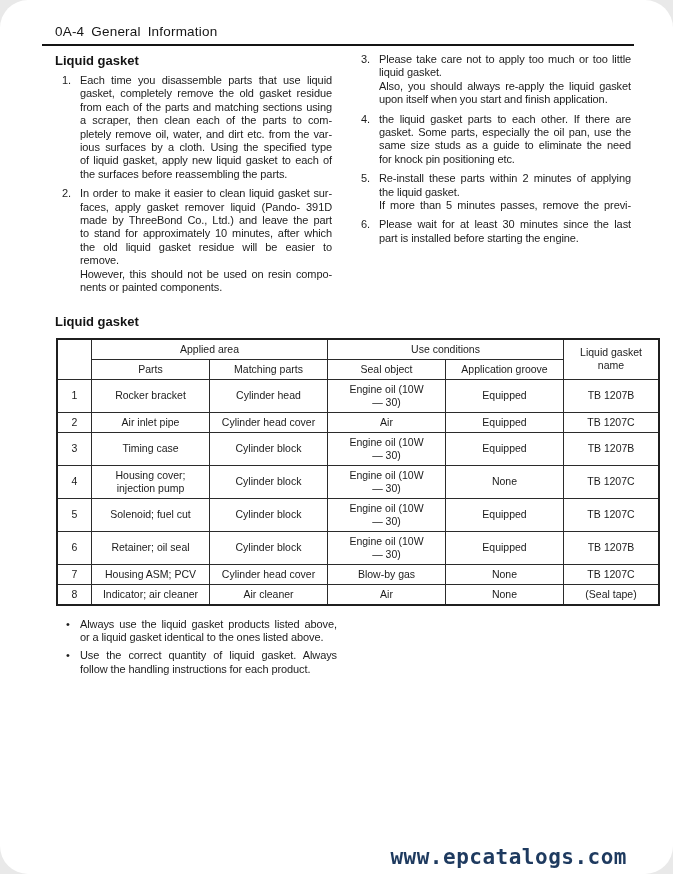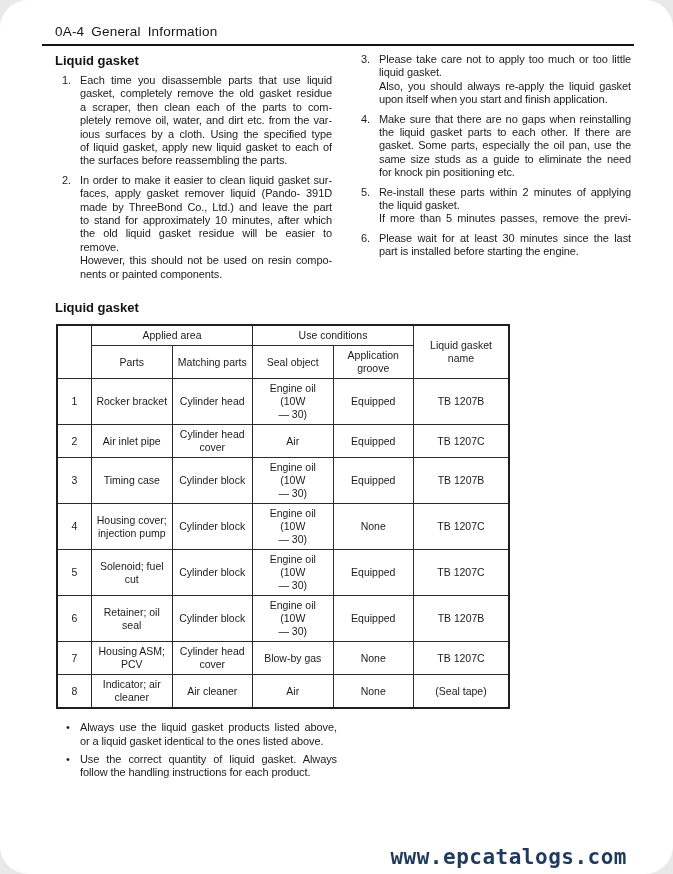--- a/index.html
+++ b/index.html
@@ -56,21 +56,21 @@
     text-align:justify;
     text-align-last:justify;
   }
   .jl.last { text-align:left; text-align-last:left; }
   
   .table-heading { margin:13px 0 0 55px; }
   table.gasket-table {
     margin:9px 0 12px 56px;
     border-collapse:collapse;
     table-layout:fixed;
-    width:454px;
+    width:604px;
     font-size:10.5px;
     line-height:13px;
     color:#1b1b1b;
     padding-left:40px;
   }
   table.gasket-table th, table.gasket-table td {
     border:1px solid #2b2b2b;
     font-weight:normal;
     text-align:center;
     vertical-align:middle;
@@ -114,20 +114,21 @@
   <div class="columns">
     <div class="col">
       <div class="section-heading">Liquid gasket</div>
       <div class="list">
           <div class="li">
             <span class="marker">1.</span>
             <div class="li-body">
               <div class="para">
                 <div class="jl">Each time you disassemble parts that use liquid</div>
                 <div class="jl">gasket, completely remove the old gasket residue</div>
+                <div class="jl">from each of the parts and matching sections using</div>
                 <div class="jl">a scraper, then clean each of the parts to com-</div>
                 <div class="jl">pletely remove oil, water, and dirt etc. from the var-</div>
                 <div class="jl">ious surfaces by a cloth. Using the specified type</div>
                 <div class="jl">of liquid gasket, apply new liquid gasket to each of</div>
                 <div class="jl last">the surfaces before reassembling the parts.</div>
               </div>
             </div>
           </div>
           <div class="li">
             <span class="marker">2.</span>
@@ -160,21 +161,20 @@
               <div class="para">
                 <div class="jl">Also, you should always re-apply the liquid gasket</div>
                 <div class="jl last">upon itself when you start and finish application.</div>
               </div>
             </div>
           </div>
           <div class="li">
             <span class="marker">4.</span>
             <div class="li-body">
               <div class="para">
-                <div class="jl">Make sure that there are no gaps when reinstalling</div>
                 <div class="jl">the liquid gasket parts to each other. If there are</div>
                 <div class="jl">gasket. Some parts, especially the oil pan, use the</div>
                 <div class="jl">same size studs as a guide to eliminate the need</div>
                 <div class="jl last">for knock pin positioning etc.</div>
               </div>
             </div>
           </div>
           <div class="li">
             <span class="marker">5.</span>
             <div class="li-body">

